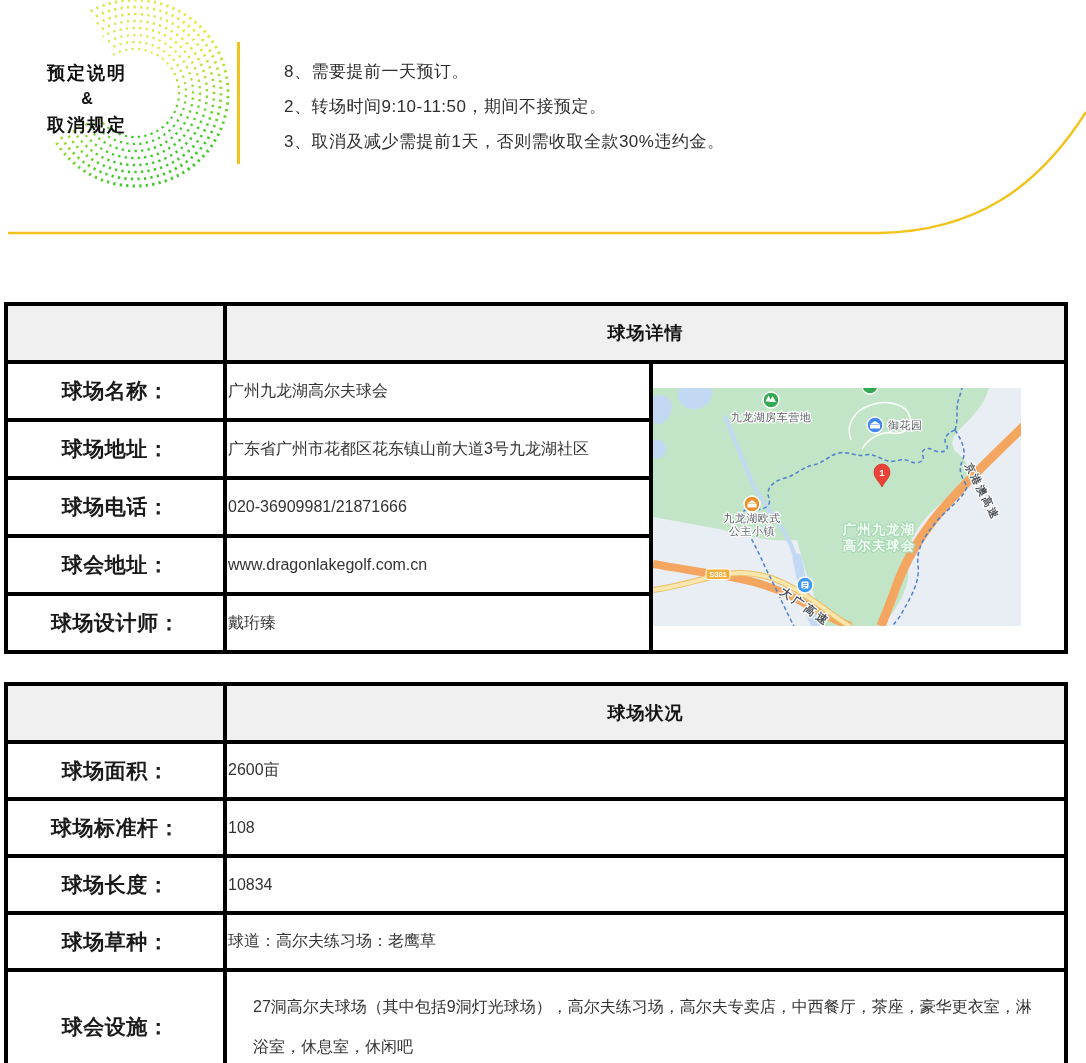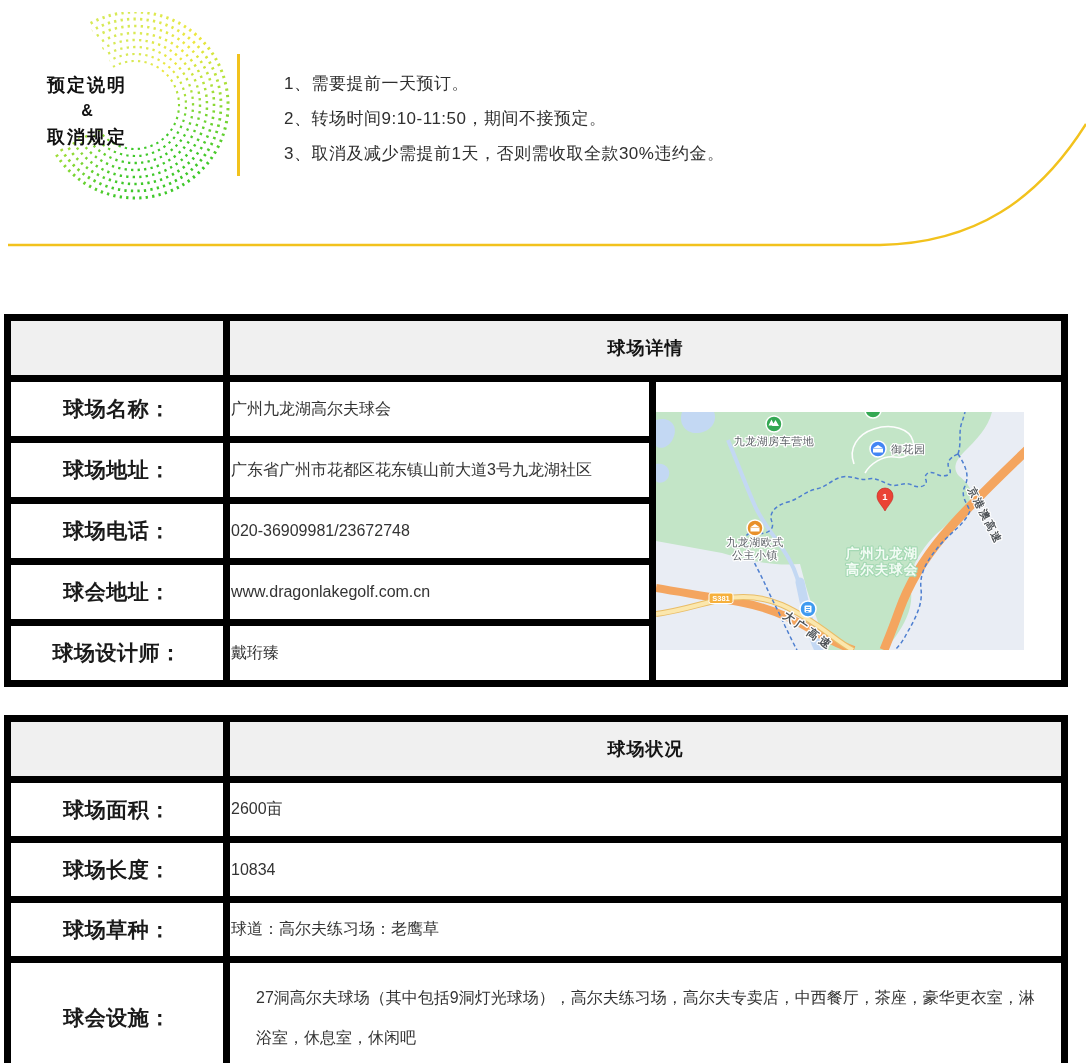--- a/index.html
+++ b/index.html
@@ -1,32 +1,32 @@
 <!DOCTYPE html>
 <html><head>
 <meta charset="utf-8">
 <style>
   html,body{margin:0;padding:0;background:#fff;}
   body{width:1086px;font-family:"Liberation Sans","DejaVu Sans",sans-serif;-webkit-font-smoothing:antialiased;}
   .page{position:relative;width:1086px;height:1063px;overflow:hidden;background:#fff;}
 
   
-  .booking{position:relative;height:302px;margin-top:12px;}
+  .booking{position:relative;height:302px;}
   .swirl{position:absolute;left:0;top:0;pointer-events:none;}
   .booking-title{position:absolute;left:24px;top:60px;width:126px;text-align:center;
     font-weight:700;color:#111;font-size:18px;line-height:26px;letter-spacing:2px;}
   .booking-title .amp{font-size:16px;letter-spacing:0;}
   .v-divider{position:absolute;left:237px;top:42px;width:3px;height:122px;background:#f2c21d;}
   .rules{position:absolute;left:284px;top:54px;margin:0;padding:0;list-style:none;}
   .rules li{font-size:17px;color:#2e2e2e;line-height:35px;letter-spacing:0.5px;}
   .curve-svg{position:absolute;left:0;top:0;pointer-events:none;}
 
   
   table.tbl{border-collapse:collapse;table-layout:fixed;width:1064px;margin-left:4px;background:#fff;}
-  table.tbl td,table.tbl th{border:7px solid #000000;}
+  table.tbl td,table.tbl th{border:4px solid #000000;}
   table.tbl th{background:#f0f0f0;font-size:18px;font-weight:700;color:#141414;height:52px;letter-spacing:1px;}
   .tbl-details{margin-top:0;}
   .tbl-details td{height:52px;}
   .tbl-status{margin-top:28px;}
   .tbl-status td{height:51px;}
   td.lbl{text-align:center;font-weight:700;font-size:21px;color:#1a1a1a;letter-spacing:0.5px;}
   td.val{font-size:16px;color:#333;}
   td.map-cell{text-align:left;vertical-align:middle;padding:0;}
   tr.facilities td{height:107px;}
   td.val-left{text-align:left;font-size:16px;color:#333;padding:0 26px;line-height:40px;}
@@ -70,21 +70,21 @@
 
     <div class="booking-title">
       <div>预定说明</div>
       <div class="amp">&amp;</div>
       <div>取消规定</div>
     </div>
 
     <div class="v-divider"></div>
 
     <ul class="rules">
-      <li>1、需要提前一天预订。</li>
+      <li>8、需要提前一天预订。</li>
       <li>2、转场时间9:10-11:50，期间不接预定。</li>
       <li>3、取消及减少需提前1天，否则需收取全款30%违约金。</li>
     </ul>
 
     <svg class="curve-svg" width="1086" height="260" viewBox="0 0 1086 260" aria-hidden="true">
       <path d="M8,233 H880 C975,231 1038,188 1086,112" fill="none" stroke="#f2c21d" stroke-width="2.4"></path>
     </svg>
   </div>
 
   <table class="tbl tbl-details">
@@ -188,21 +188,21 @@
           </svg>
           
         </td>
       </tr>
       <tr>
         <td class="lbl">球场地址：</td>
         <td class="val">广东省广州市花都区花东镇山前大道3号九龙湖社区</td>
       </tr>
       <tr>
         <td class="lbl">球场电话：</td>
-        <td class="val">020-36909981/23672748</td>
+        <td class="val">020-36909981/21871666</td>
       </tr>
       <tr>
         <td class="lbl">球会地址：</td>
         <td class="val">www.dragonlakegolf.com.cn</td>
       </tr>
       <tr>
         <td class="lbl">球场设计师：</td>
         <td class="val">戴珩臻</td>
       </tr>
     </tbody>
@@ -218,20 +218,24 @@
         <th></th>
         <th>球场状况</th>
       </tr>
     </thead>
     <tbody>
       <tr>
         <td class="lbl">球场面积：</td>
         <td class="val">2600亩</td>
       </tr>
       <tr>
+        <td class="lbl">球场标准杆：</td>
+        <td class="val">108</td>
+      </tr>
+      <tr>
         <td class="lbl">球场长度：</td>
         <td class="val">10834</td>
       </tr>
       <tr>
         <td class="lbl">球场草种：</td>
         <td class="val">球道：高尔夫练习场：老鹰草</td>
       </tr>
       <tr class="facilities">
         <td class="lbl">球会设施：</td>
         <td class="val-left">27洞高尔夫球场（其中包括9洞灯光球场），高尔夫练习场，高尔夫专卖店，中西餐厅，茶座，豪华更衣室，淋浴室，休息室，休闲吧</td>

